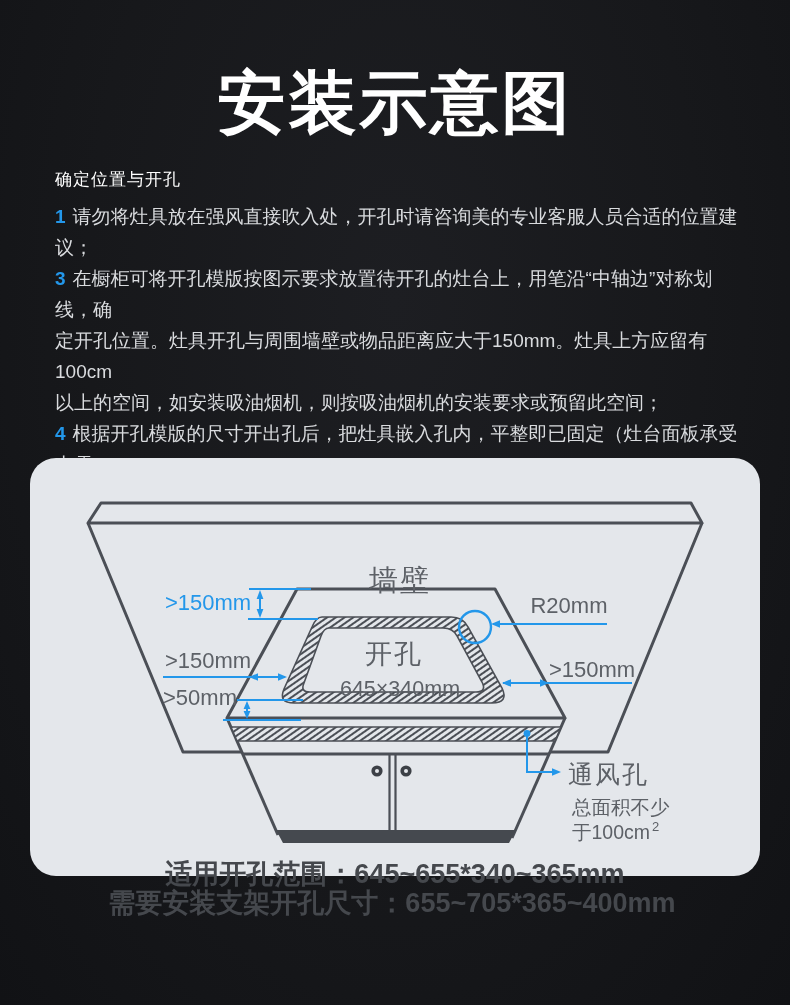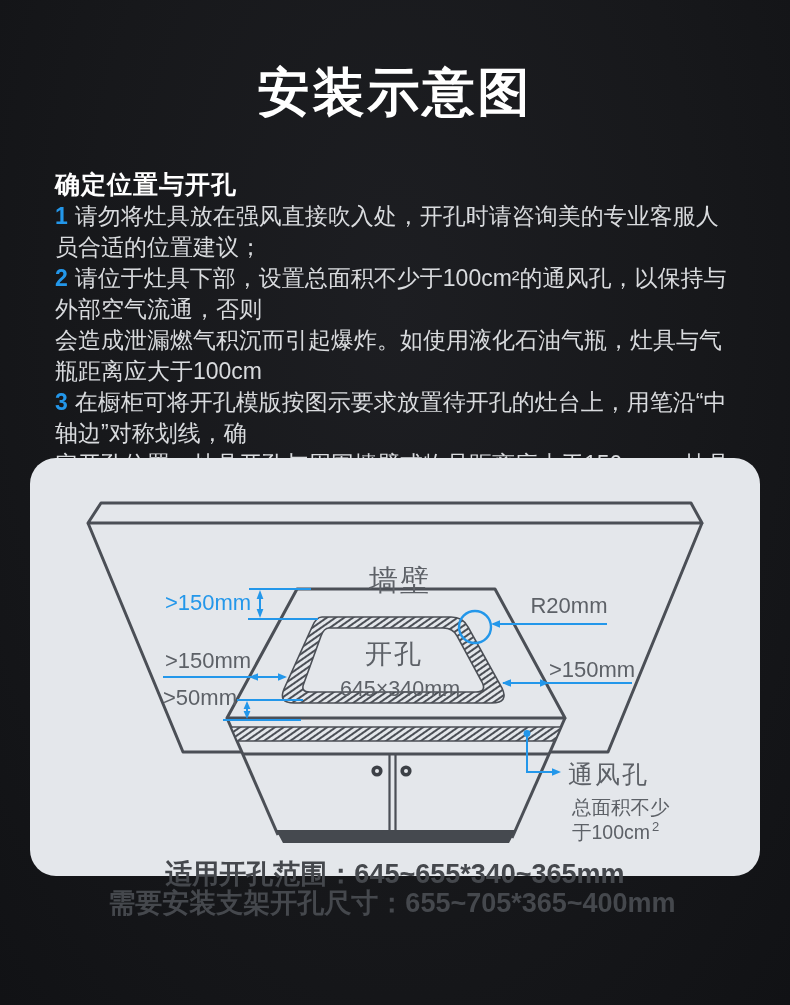--- a/index.html
+++ b/index.html
@@ -3,29 +3,29 @@
 <meta charset="utf-8">
 <style>
   html,body{margin:0;padding:0;background:#0e0f12;}
   .page{
     position:relative;width:790px;height:1005px;overflow:hidden;
     background:radial-gradient(ellipse at 50% 30%, #1d1e22 0%, #17181b 55%, #111215 100%);
     font-family:"Liberation Sans", sans-serif;
   }
   .title{
     position:absolute;top:58px;left:0;width:790px;margin:0;
-    text-align:center;font-size:52px;font-weight:900;color:#ffffff;letter-spacing:3px;
+    text-align:center;font-size:68px;font-weight:900;color:#ffffff;letter-spacing:3px;
   }
   .sec-heading{
     position:absolute;top:168px;left:55px;margin:0;
-    font-size:25px;font-weight:700;color:#ffffff;letter-spacing:1px;
+    font-size:17px;font-weight:400;color:#ffffff;letter-spacing:1px;
   }
   .items{
     position:absolute;top:201px;left:55px;width:684px;
-    font-size:23px;line-height:31px;color:#d9dbde;
+    font-size:19px;line-height:31px;color:#d9dbde;
   }
   .items p{margin:0;}
   .items .num{color:#2397ea;font-weight:700;padding-right:7px;}
   .card{
     position:absolute;left:30px;top:458px;width:730px;height:418px;
     background:#e4e7eb;border-radius:26px;
   }
   .card svg{display:block;width:730px;height:482px;}
   svg text{font-family:"Liberation Sans", sans-serif;}
 </style>
@@ -33,21 +33,20 @@
 <body>
 
 <div class="page">
 
   <h1 class="title">安装示意图</h1>
 
   <h2 class="sec-heading">确定位置与开孔</h2>
 
   <div class="items">
       <p><span class="num">1</span>请勿将灶具放在强风直接吹入处，开孔时请咨询美的专业客服人员合适的位置建议；</p>
-      <p><span class="num">2</span>请位于灶具下部，设置总面积不少于100cm²的通风孔，以保持与外部空气流通，否则<br>会造成泄漏燃气积沉而引起爆炸。如使用液化石油气瓶，灶具与气瓶距离应大于100cm</p>
       <p><span class="num">3</span>在橱柜可将开孔模版按图示要求放置待开孔的灶台上，用笔沿“中轴边”对称划线，确<br>定开孔位置。灶具开孔与周围墙壁或物品距离应大于150mm。灶具上方应留有100cm<br>以上的空间，如安装吸油烟机，则按吸油烟机的安装要求或预留此空间；</p>
       <p><span class="num">4</span>根据开孔模版的尺寸开出孔后，把灶具嵌入孔内，平整即已固定（灶台面板承受力需<br>达到80kg以上）。</p>
     </div>
 
   <div class="card">
     <svg viewBox="0 0 730 482">
       <defs>
         <pattern id="hatch" width="5" height="5" patternUnits="userSpaceOnUse" patternTransform="rotate(55)">
           <rect width="5" height="5" fill="#e4e7eb"></rect>
           <rect width="2" height="5" fill="#4b4f56"></rect>

